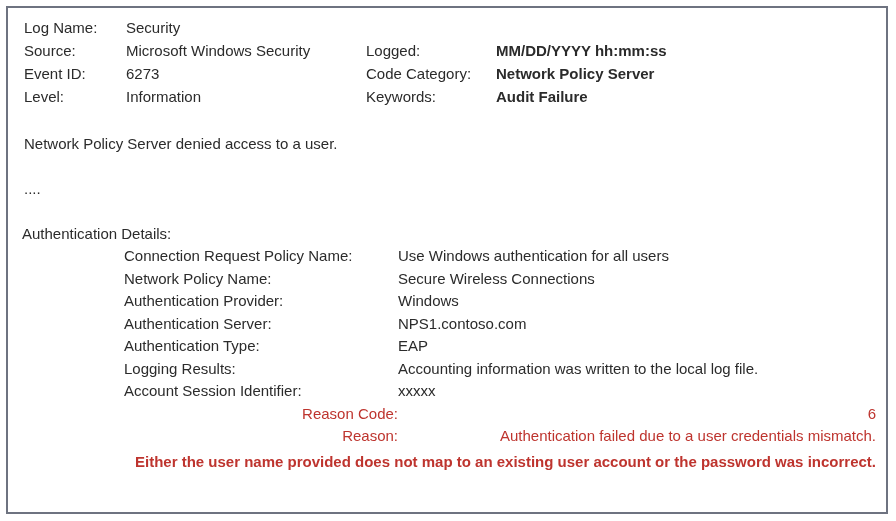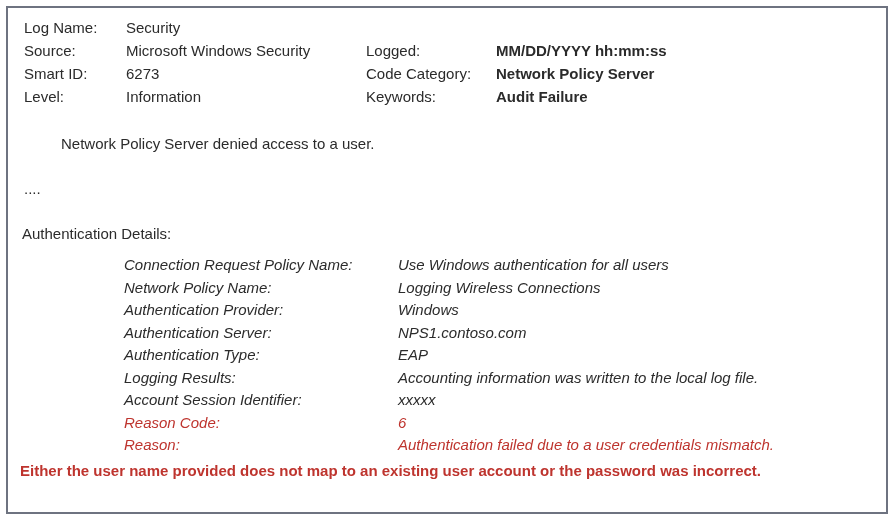--- a/index.html
+++ b/index.html
@@ -33,41 +33,40 @@
     white-space: nowrap;
     align-items: flex-end;
   }
   .hlabel  { width: 102px; flex: none; }
   .hvalue  { width: 240px; flex: none; }
   .hlabel2 { width: 130px; flex: none; }
   .hvalue2 { flex: 1; font-weight: bold; }
   .desc {
     margin-top: 24px;
     line-height: 23px;
-    margin-left: 37px;
   }
   .ellipsis {
     margin-top: 22px;
     line-height: 23px;
   }
   .section-title {
     margin-top: 22px;
     margin-left: -2px;
     line-height: 23px;
   }
-  .details { margin-top: 9px; font-style: italic; }
+  .details { margin-top: 0; }
   .drow {
     display: flex;
     line-height: 22.5px;
     margin-left: 100px;
     white-space: nowrap;
   }
   .dlabel { width: 274px; flex: none; }
   .dvalue { flex: 1; }
-  .red { color: #be342e; }
+  .red { color: #be342e; text-align: right; }
   .footer-note {
     margin-left: -4px;
     margin-top: 2px;
     line-height: 23px;
     white-space: nowrap;
     font-weight: bold;
   }
 </style>
 </head>
 <body>
@@ -79,21 +78,21 @@
       <span class="hlabel">Log Name:</span>
       <span class="hvalue">Security</span>
     </div>
     <div class="hrow">
       <span class="hlabel">Source:</span>
       <span class="hvalue">Microsoft Windows Security</span>
       <span class="hlabel2">Logged:</span>
       <span class="hvalue2">MM/DD/YYYY hh:mm:ss</span>
     </div>
     <div class="hrow">
-      <span class="hlabel">Smart ID:</span>
+      <span class="hlabel">Event ID:</span>
       <span class="hvalue">6273</span>
       <span class="hlabel2">Code Category:</span>
       <span class="hvalue2">Network Policy Server</span>
     </div>
     <div class="hrow">
       <span class="hlabel">Level:</span>
       <span class="hvalue">Information</span>
       <span class="hlabel2">Keywords:</span>
       <span class="hvalue2">Audit Failure</span>
     </div>
@@ -105,21 +104,21 @@
 
   <div class="section-title">Authentication Details:</div>
 
   <div class="details">
     <div class="drow">
       <span class="dlabel">Connection Request Policy Name:</span>
       <span class="dvalue">Use Windows authentication for all users</span>
     </div>
     <div class="drow">
       <span class="dlabel">Network Policy Name:</span>
-      <span class="dvalue">Logging Wireless Connections</span>
+      <span class="dvalue">Secure Wireless Connections</span>
     </div>
     <div class="drow">
       <span class="dlabel">Authentication Provider:</span>
       <span class="dvalue">Windows</span>
     </div>
     <div class="drow">
       <span class="dlabel">Authentication Server:</span>
       <span class="dvalue">NPS1.contoso.com</span>
     </div>
     <div class="drow">

